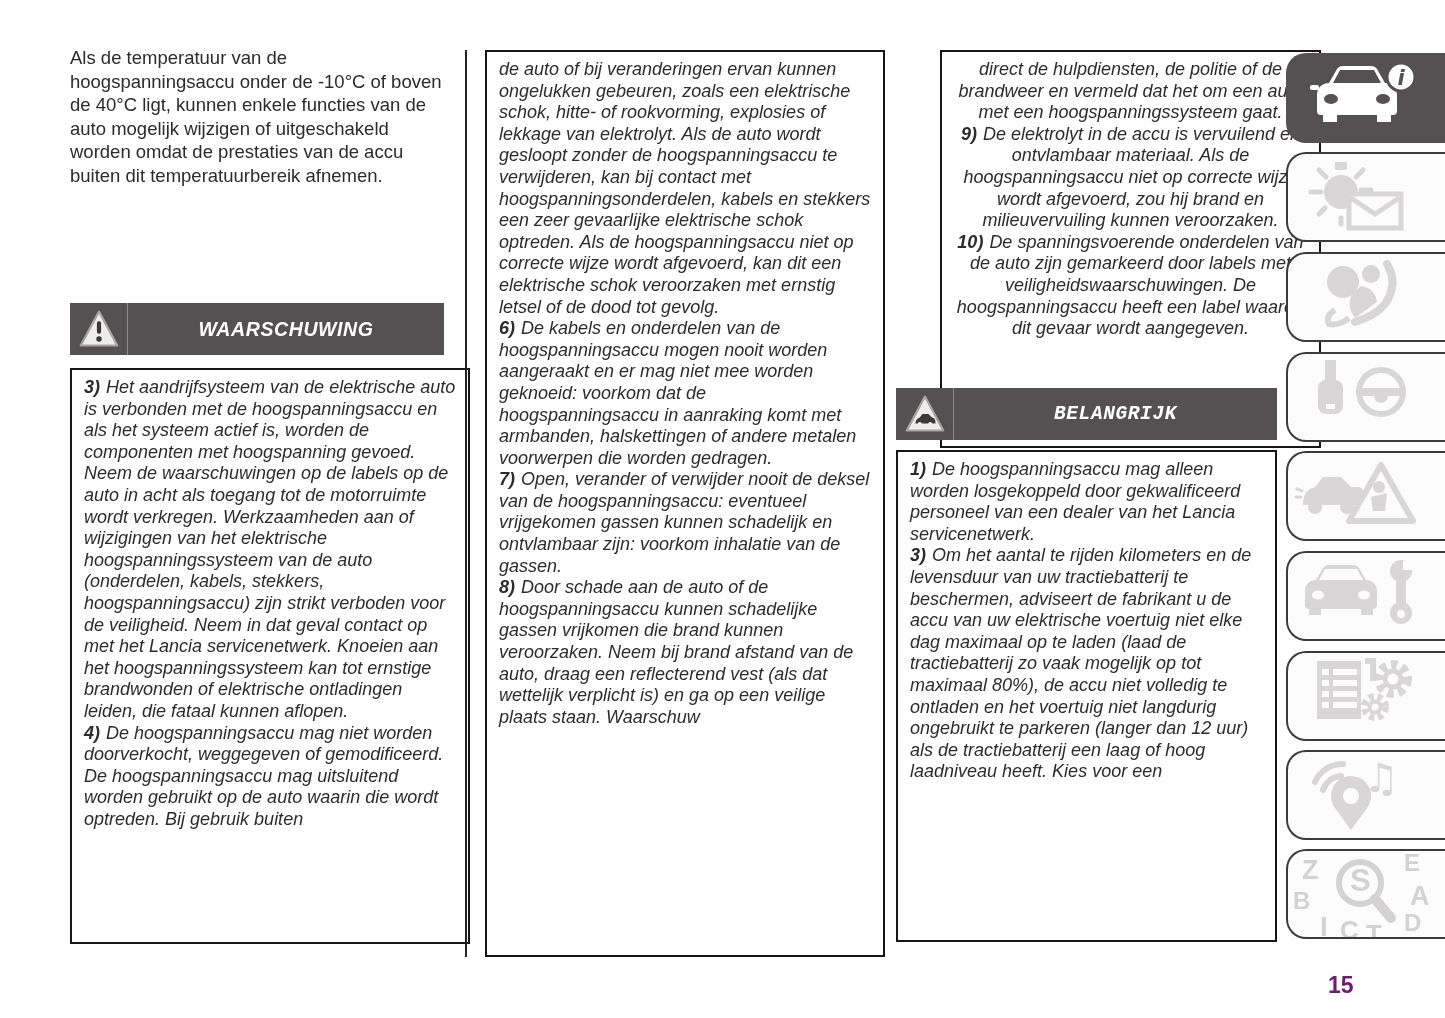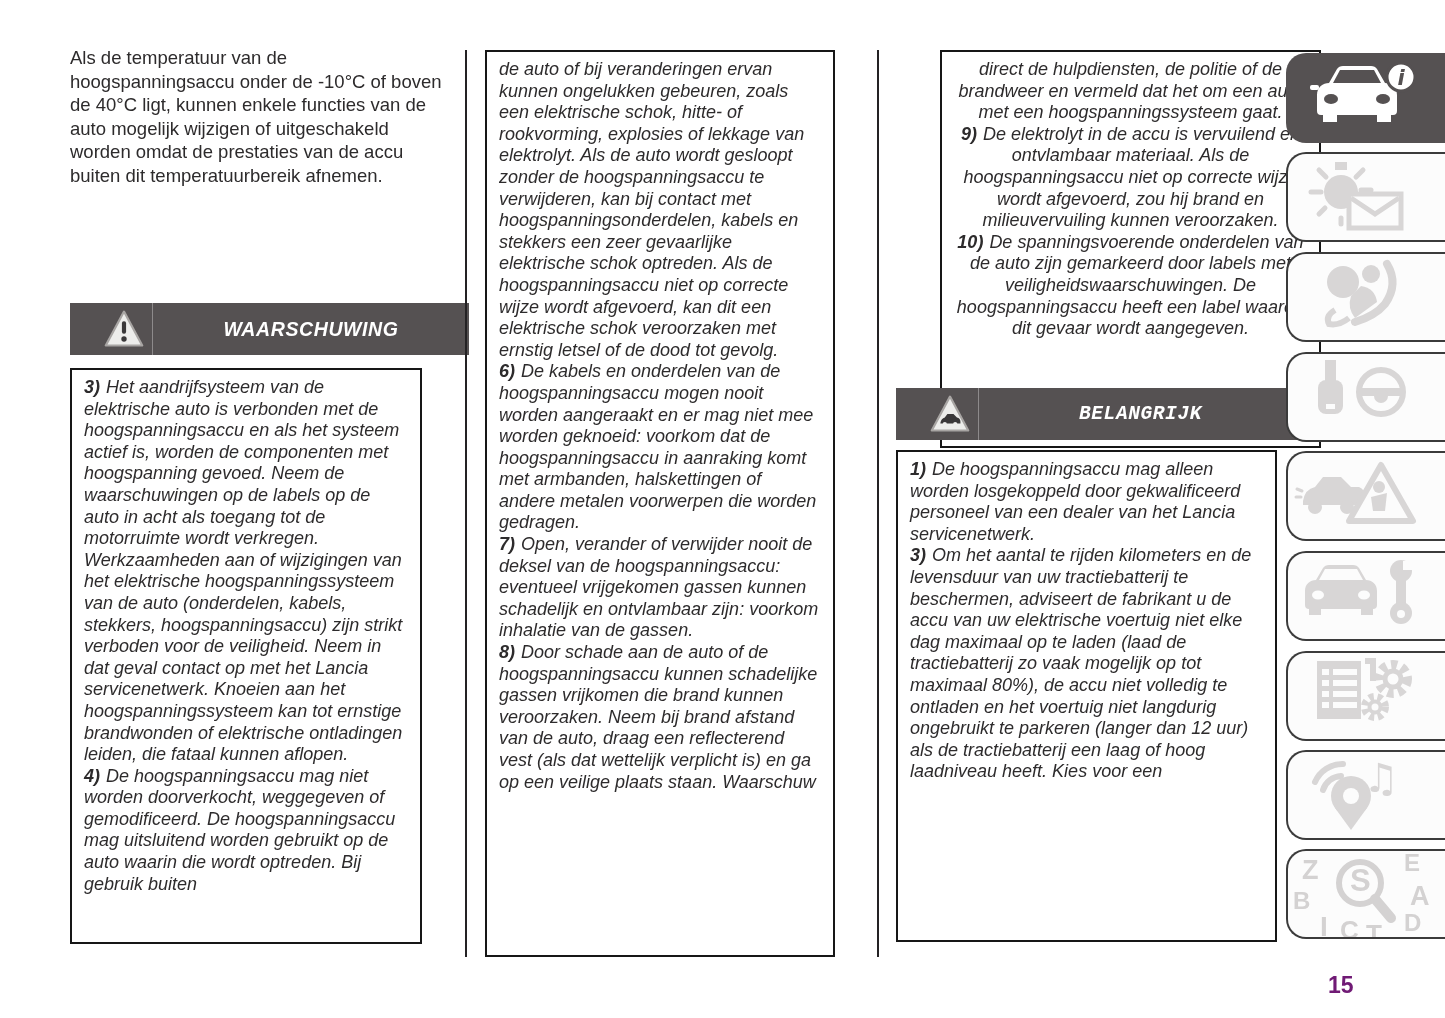--- a/index.html
+++ b/index.html
@@ -12,21 +12,21 @@
   
   .intro{left:70px;top:46px;width:380px;font-size:18.5px;line-height:23.5px;}
   .intro p{margin:0 0 0 0;}
   .bullet-square{
     display:inline-block;width:11px;height:11px;border:2.5px solid #2d2b2c;
     margin-right:9px;transform:translateY(1px);
   }
 
   
   .bar{
-    height:52px;background:#555152;display:flex;align-items:stretch;padding-left:25px;
+    height:52px;background:#555152;display:flex;align-items:stretch;
   }
   .bar .icon-cell{
     width:57px;display:flex;align-items:center;justify-content:center;
     border-right:1px solid #8d8a8b;flex:none;
   }
   .bar .bar-title{
     flex:1;display:flex;align-items:center;justify-content:center;
     color:#ffffff;font-weight:700;font-style:italic;font-size:19.5px;letter-spacing:.6px;
   }
 
@@ -80,31 +80,31 @@
   <div class="icon-cell">
     <svg width="42" height="40" viewBox="0 0 48 46">
       <path d="M24 3 L45 42 H3 Z" fill="#ededeb" stroke="#a8a5a3" stroke-width="2.5" stroke-linejoin="round"></path>
       <rect x="21.6" y="14" width="4.8" height="14.5" rx="2.2" fill="#3a3839"></rect>
       <circle cx="24" cy="34.5" r="3.1" fill="#3a3839"></circle>
     </svg>
   </div>
   <div class="bar-title">WAARSCHUWING</div>
 </div>
 
-<div class="abs tbox" style="left:70px;top:368px;width:352px;height:576px;">
+<div class="abs tbox" style="left:70px;top:368px;width:400px;height:576px;">
 
     <p><b class="num">3)</b><span>Het aandrijfsysteem van de elektrische auto is verbonden met de hoogspanningsaccu en als het systeem actief is, worden de componenten met hoogspanning gevoed. Neem de waarschuwingen op de labels op de auto in acht als toegang tot de motorruimte wordt verkregen. Werkzaamheden aan of wijzigingen van het elektrische hoogspanningssysteem van de auto (onderdelen, kabels, stekkers, hoogspanningsaccu) zijn strikt verboden voor de veiligheid. Neem in dat geval contact op met het Lancia servicenetwerk. Knoeien aan het hoogspanningssysteem kan tot ernstige brandwonden of elektrische ontladingen leiden, die fataal kunnen aflopen.</span></p>
 
     <p><b class="num">4)</b><span>De hoogspanningsaccu mag niet worden doorverkocht, weggegeven of gemodificeerd. De hoogspanningsaccu mag uitsluitend worden gebruikt op de auto waarin die wordt optreden. Bij gebruik buiten</span></p>
   </div>
 
 <div class="abs vrule" style="left:465px;"></div>
 <div class="abs vrule" style="left:877px;"></div>
 
-<div class="abs tbox" style="left:485px;top:50px;width:350px;height:907px;">
+<div class="abs tbox" style="left:485px;top:50px;width:400px;height:907px;">
 
     <p><b class="num"></b><span>de auto of bij veranderingen ervan kunnen ongelukken gebeuren, zoals een elektrische schok, hitte- of rookvorming, explosies of lekkage van elektrolyt. Als de auto wordt gesloopt zonder de hoogspanningsaccu te verwijderen, kan bij contact met hoogspanningsonderdelen, kabels en stekkers een zeer gevaarlijke elektrische schok optreden. Als de hoogspanningsaccu niet op correcte wijze wordt afgevoerd, kan dit een elektrische schok veroorzaken met ernstig letsel of de dood tot gevolg.</span></p>
 
 
     <p><b class="num">6)</b><span>De kabels en onderdelen van de hoogspanningsaccu mogen nooit worden aangeraakt en er mag niet mee worden geknoeid: voorkom dat de hoogspanningsaccu in aanraking komt met armbanden, halskettingen of andere metalen voorwerpen die worden gedragen.</span></p>
 
     <p><b class="num">7)</b><span>Open, verander of verwijder nooit de deksel van de hoogspanningsaccu: eventueel vrijgekomen gassen kunnen schadelijk en ontvlambaar zijn: voorkom inhalatie van de gassen.</span></p>
 
     <p><b class="num">8)</b><span>Door schade aan de auto of de hoogspanningsaccu kunnen schadelijke gassen vrijkomen die brand kunnen veroorzaken. Neem bij brand afstand van de auto, draag een reflecterend vest (als dat wettelijk verplicht is) en ga op een veilige plaats staan. Waarschuw</span></p>
   </div>

